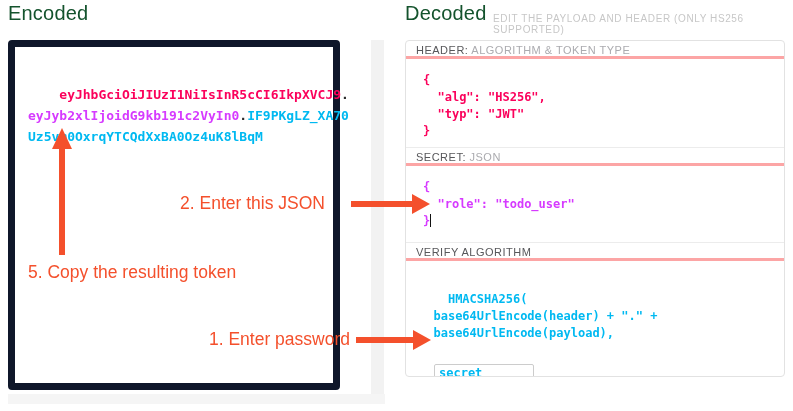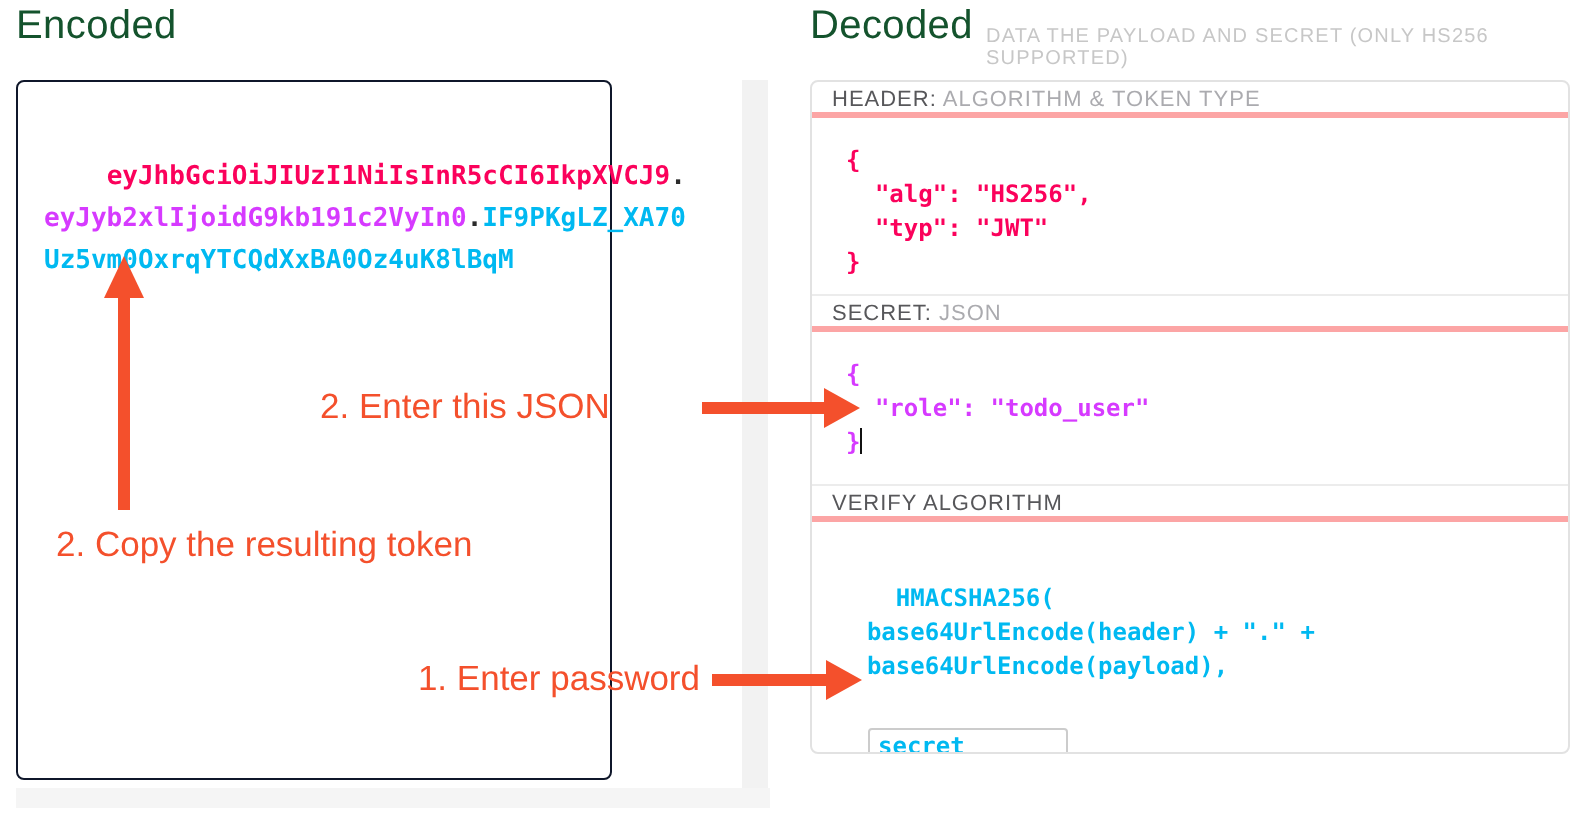--- a/index.html
+++ b/index.html
@@ -5,22 +5,22 @@
   * { margin:0; padding:0; box-sizing:border-box; }
   html,body { width:793px; height:411px; background:#ffffff; overflow:hidden;
               font-family:"Liberation Sans", sans-serif; }
   .abs { position:absolute; }
 
   
   .panel-title { font-size:20px; color:#14532d; letter-spacing:0.2px; }
   .panel-sub   { font-size:10px; color:#c7c7c7; letter-spacing:0.6px; }
 
   
-  .enc-box { left:8px; top:40px; width:298px; height:350px;
-             border:1px solid #0f172a; border-radius:4px; background:#fff; }
+  .enc-box { left:8px; top:40px; width:332px; height:350px;
+             border:7px solid #0f172a; border-radius:4px; background:#fff; }
   .token { left:13px; top:16px; width:324px;
            font-family:"DejaVu Sans Mono", monospace; font-size:13px; font-weight:600;
            line-height:21px; white-space:pre-wrap; word-break:break-all; }
   .tok-h { color:#fb015b; }
   .tok-p { color:#d63aff; }
   .tok-s { color:#00b9f1; }
   .tok-d { color:#2b2b2b; }
   .vstrip { left:371px; top:40px; width:13px; height:364px; background:#f2f2f2; }
   .hstrip { left:8px;  top:394px; width:377px; height:10px; background:#f5f5f5; }
 
@@ -60,21 +60,21 @@
 
 <div class="abs enc-box">
   <div class="abs token">
     <span class="tok-h">eyJhbGciOiJIUzI1NiIsInR5cCI6IkpXVCJ9</span><span class="tok-d">.</span><span class="tok-p">eyJyb2xlIjoidG9kb191c2VyIn0</span><span class="tok-d">.</span><span class="tok-s">IF9PKgLZ_XA70Uz5vm0OxrqYTCQdXxBA0Oz4uK8lBqM</span>
   </div>
 </div>
 <div class="abs vstrip"></div>
 <div class="abs hstrip"></div>
 
 <div class="abs panel-title" style="left:405px; top:2px;">Decoded</div>
-<div class="abs panel-sub" style="left:493px; top:13px;">DATA THE PAYLOAD AND SECRET (ONLY HS256 SUPPORTED)</div>
+<div class="abs panel-sub" style="left:493px; top:13px;">EDIT THE PAYLOAD AND HEADER (ONLY HS256 SUPPORTED)</div>
 
 <div class="abs dec-box">
 
   <div class="sec-bar">
     <span>HEADER:</span>
     <span class="light">ALGORITHM &amp; TOKEN TYPE</span>
   </div>
   <div class="sec-code code-header">{
   "alg": "HS256",
   "typ": "JWT"
@@ -95,21 +95,21 @@
     <span>HMACSHA256(
   base64UrlEncode(header) + "." +
   base64UrlEncode(payload),</span>
     <input class="secret-input" type="text" value="secret" style="">
     
   </div>
 </div>
 
 <div class="abs arrow-up" style="left:52px; top:128px;"></div>
 <div class="abs shaft" style="left:59px; top:147px; width:6px; height:108px;"></div>
-<div class="abs anno" style="left:28px; top:262px;">2. Copy the resulting token</div>
+<div class="abs anno" style="left:28px; top:262px;">5. Copy the resulting token</div>
 
-<div class="abs anno" style="left:160px; top:193px; width:185px; text-align:left;">2. Enter this JSON</div>
+<div class="abs anno" style="left:160px; top:193px; width:185px; text-align:center;">2. Enter this JSON</div>
 <div class="abs shaft" style="left:351px; top:201px; width:62px; height:6px;"></div>
 <div class="abs arrow-right" style="left:412px; top:194px;"></div>
 
 <div class="abs anno" style="left:160px; top:329px; width:190px; text-align:right;">1. Enter password</div>
 <div class="abs shaft" style="left:356px; top:337px; width:58px; height:6px;"></div>
 <div class="abs arrow-right" style="left:413px; top:330px;"></div>
 
 </body></html>

